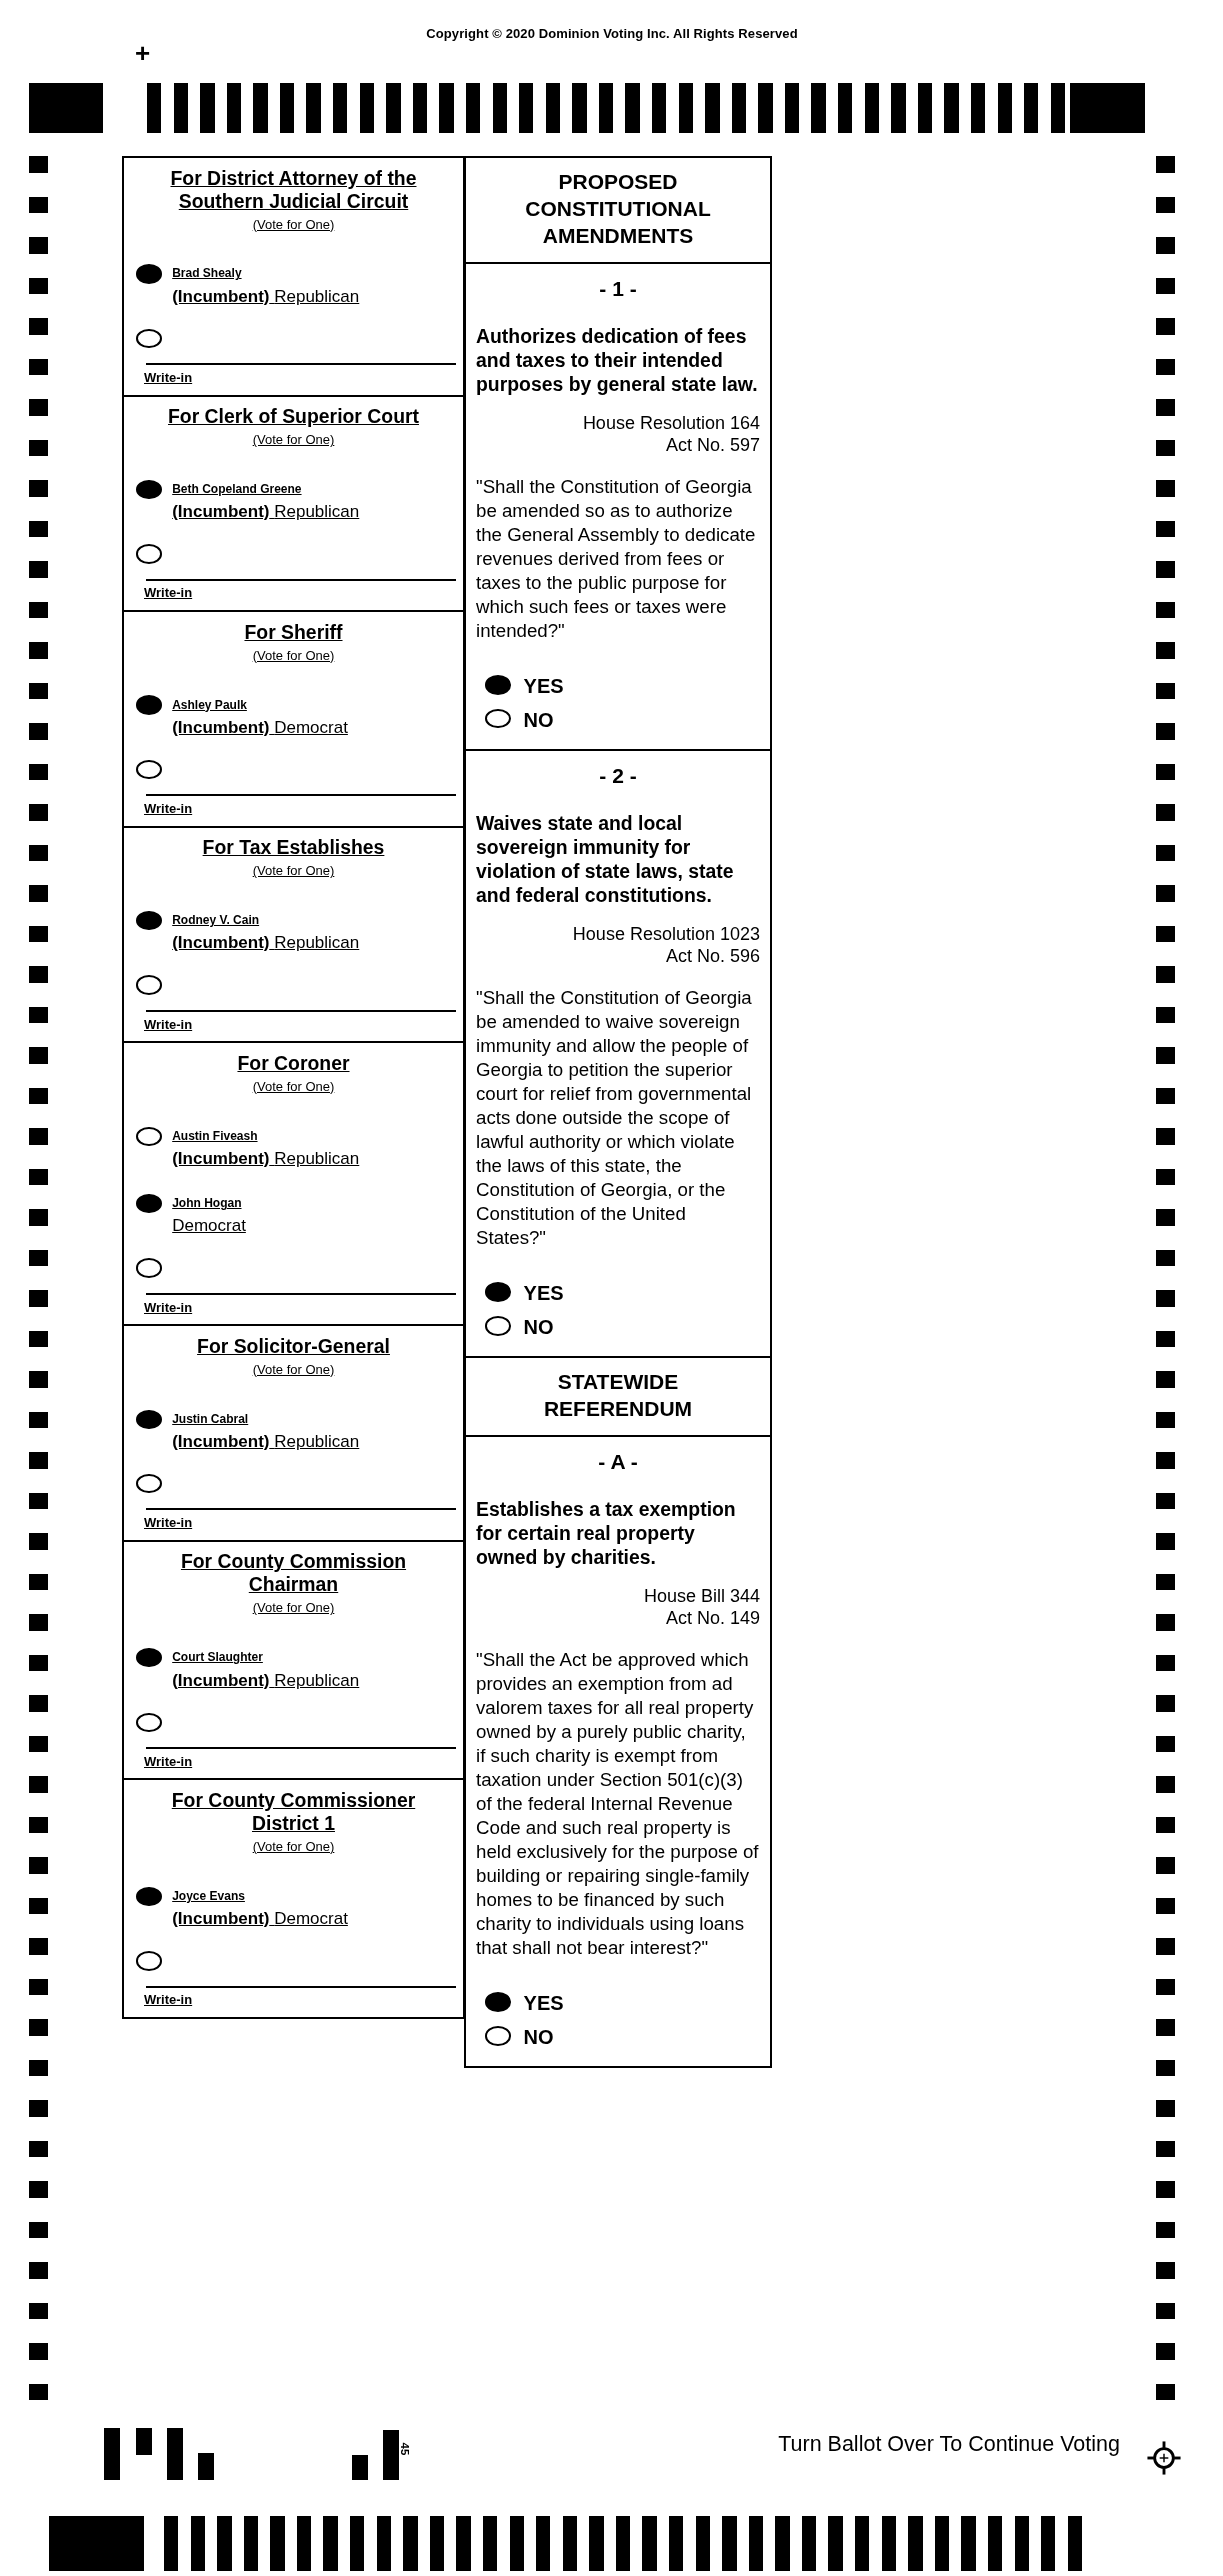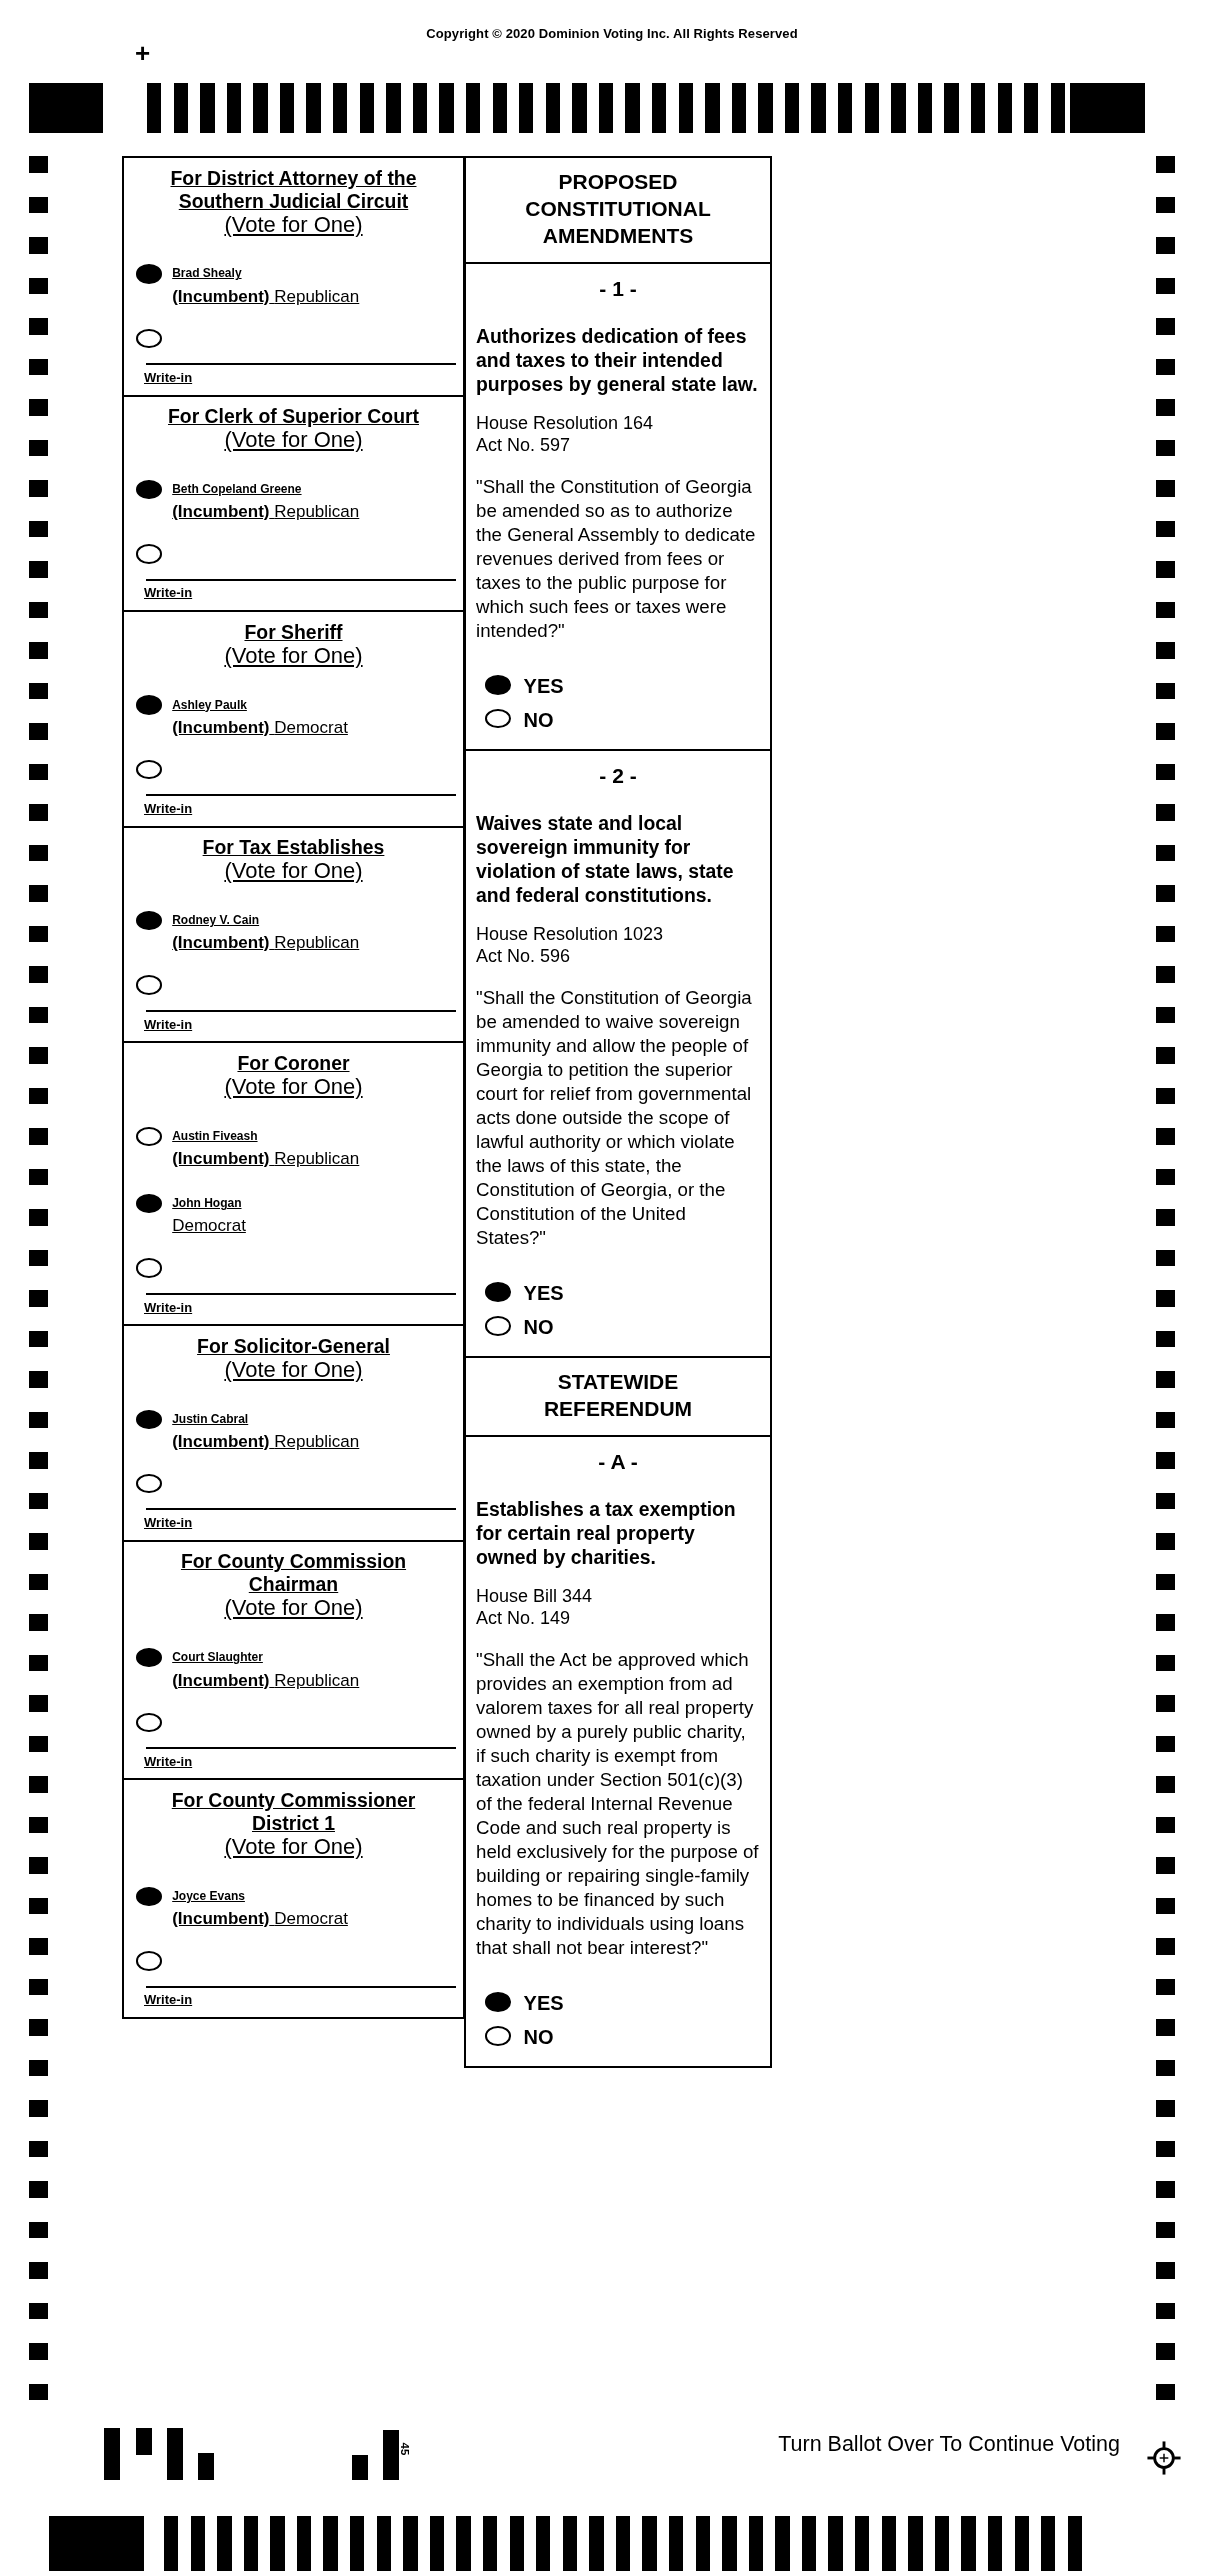--- a/index.html
+++ b/index.html
@@ -37,21 +37,21 @@
 
   .turn-over{position:absolute;right:104px;top:2432px;font-size:21.5px;font-weight:normal;}
   .target{position:absolute;left:1146px;top:2440px;width:36px;height:36px;}
 
   
   .contests{position:absolute;left:122px;top:156px;width:343px;border:2.2px solid #000;
             box-sizing:border-box;background:#fff;}
   .contest{padding:8.6px 0 5.7px;text-decoration:underline;}
   .contest + .contest{border-top:2.2px solid #000;}
   .c-title{font-weight:bold;font-size:19.4px;line-height:23px;text-align:center;white-space:pre-line;}
-  .c-vote{font-size:22px;line-height:24.4px;text-align:center;}
+  .c-vote{font-size:13px;line-height:24.4px;text-align:center;}
   .cand{display:flex;margin-top:24.4px;padding-left:12.2px;}
   .cand + .cand{margin-top:21.5px;}
   .oval{display:inline-block;width:26px;height:19.4px;border:2.2px solid #000;border-radius:50%;
         box-sizing:border-box;flex:none;background:#fff;}
   .oval.filled{background:#000;}
   .cand .oval{margin-top:2.9px;}
   .cand-text{margin-left:10px;}
   .cand-name{font-weight:bold;font-size:12px;line-height:24.4px;}
   .cand-party{font-size:17px;line-height:21.5px;}
   .cand-party .inc{font-weight:bold;}
@@ -61,21 +61,21 @@
 
   
   .measures{position:absolute;left:464px;top:156px;width:308px;border:2.2px solid #000;
             box-sizing:border-box;background:#fff;}
   .m-sec + .m-sec{border-top:2.2px solid #000;}
   .m-header{font-weight:bold;font-size:21px;line-height:27px;text-align:center;
             white-space:pre-line;padding:10px 5.7px 13px;}
   .measure{padding:10px 10px 17px;}
   .m-num{text-align:center;font-weight:bold;font-size:21px;line-height:23px;margin-top:2.9px;}
   .m-summary{font-weight:bold;font-size:19.4px;line-height:24px;margin-top:24px;}
-  .m-refs{font-size:18px;line-height:22px;margin-top:16px;}
+  .m-refs{font-size:18px;line-height:22px;margin-top:16px;text-align:right;}
   .m-question{font-size:18.7px;line-height:24px;margin-top:19.4px;}
   .choice{display:flex;align-items:flex-start;padding-left:8.6px;}
   .choice.yes{margin-top:32px;}
   .choice.no{margin-top:10.8px;}
   .choice-label{font-weight:bold;font-size:20px;margin-left:13px;}
 </style>
 </head>
 <body>
 
 <div class="page">

